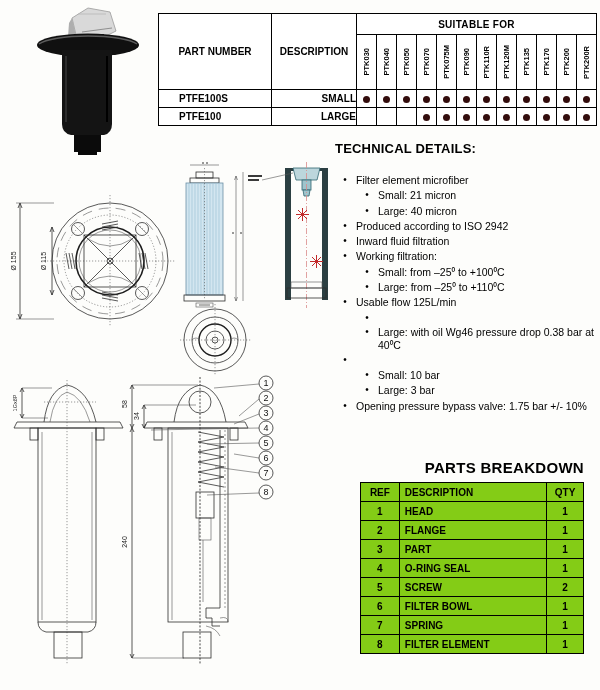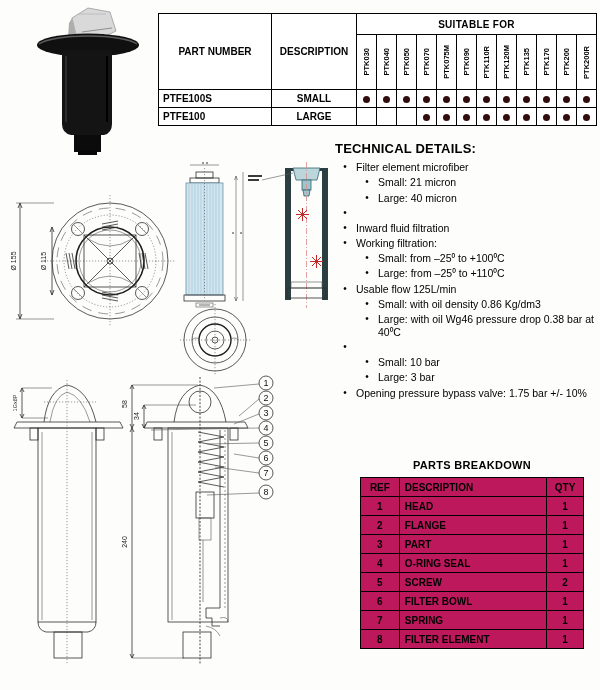--- a/index.html
+++ b/index.html
@@ -10,38 +10,38 @@
   table.compat{position:absolute;left:158px;top:13px;border-collapse:collapse;table-layout:fixed;background:#fff;}
   .compat th,.compat td{border:1px solid #000;padding:0;font-family:"Liberation Sans",sans-serif;}
   .compat th{font-weight:bold;}
   .pn-h{width:112px;font-size:10px;}
   .desc-h{width:84px;font-size:10px;}
   .suitable-h{height:20px;font-size:10px;letter-spacing:.3px;}
   .model-th{width:19px;height:54px;vertical-align:middle;}
   .model-th .rot{writing-mode:vertical-rl;transform:rotate(180deg);font-size:7.5px;font-weight:bold;
                  line-height:1;margin:0 auto;white-space:nowrap;}
   .compat td{height:17px;font-size:10px;font-weight:bold;}
-  .compat td.pn{text-align:left;padding-left:4px;}
-  .compat td.desc{text-align:center;}
+  .compat td.pn{text-align:left;padding-left:20px;}
+  .compat td.desc{text-align:right;}
   .compat td.dotcell{text-align:center;}
   .dot{display:inline-block;width:7px;height:7px;border-radius:50%;background:#330d0d;vertical-align:middle;}
 
   
   .tech{position:absolute;left:333px;top:141px;width:264px;}
-  .tech-title{font-size:13px;font-weight:bold;margin:0 0 5px 2px;letter-spacing:.2px;}
+  .tech-title{font-size:13px;font-weight:bold;margin:0 0 18px 2px;letter-spacing:.2px;}
   ul.tdl{list-style:none;margin:0;padding:0 0 0 8px;font-size:10.5px;line-height:1.22;}
   ul.tdl li{margin:2.5px 0;}
   .li-row{display:flex;gap:7px;}
   .li-row .b{flex:0 0 8px;text-align:center;font-size:10px;}
   ul.sub{list-style:none;margin:1px 0 1px 22px;padding:0;}
 
   
   .parts{position:absolute;left:360px;top:459px;width:224px;}
-  .parts-title{text-align:center;font-size:11px;font-weight:bold;margin:0 0 6px 0;letter-spacing:.3px;}
-  table.pt{border-collapse:collapse;margin:4px auto;background:#be185d;}
+  .parts-title{text-align:right;font-size:15px;font-weight:bold;margin:0 0 6px 0;letter-spacing:.3px;}
+  table.pt{border-collapse:collapse;margin:4px auto;background:#84cc16;}
   .pt th,.pt td{border:1px solid #000;font-size:10px;font-weight:bold;height:18px;padding:0 5px;}
   .pt .c-ref{width:28px;text-align:center;}
   .pt .c-desc{width:138px;text-align:left;}
   .pt .c-qty{width:26px;text-align:center;}
 
   
   .abs{position:absolute;}
   svg{display:block;}
   .ln{stroke:#2e2e2e;stroke-width:.8;fill:none;}
   .lt{stroke:#555;stroke-width:.6;fill:none;}
@@ -287,20 +287,21 @@
               <div class="li-row">
                 <span class="b">•</span>
                 <span>Large: 40 micron</span>
               </div>
             </li>
           </ul>
         </li>
         <li>
           <div class="li-row">
             <span class="b">•</span>
+            <span>Produced according to ISO 2942</span>
           </div>
         </li>
         <li>
           <div class="li-row">
             <span class="b">•</span>
             <span>Inward fluid filtration</span>
           </div>
         </li>
         <li>
           <div class="li-row">
@@ -324,21 +325,20 @@
         </li>
         <li>
           <div class="li-row">
             <span class="b">•</span>
             <span>Usable flow 125L/min</span>
           </div>
           <ul class="sub">
             <li>
               <div class="li-row">
                 <span class="b">•</span>
-                <span>Small: with oil density 0.86 Kg/dm3</span>
               </div>
             </li>
             <li>
               <div class="li-row">
                 <span class="b">•</span>
                 <span>Large: with oil Wg46 pressure drop 0.38 bar at 40⁰C</span>
               </div>
             </li>
           </ul>
         </li>

